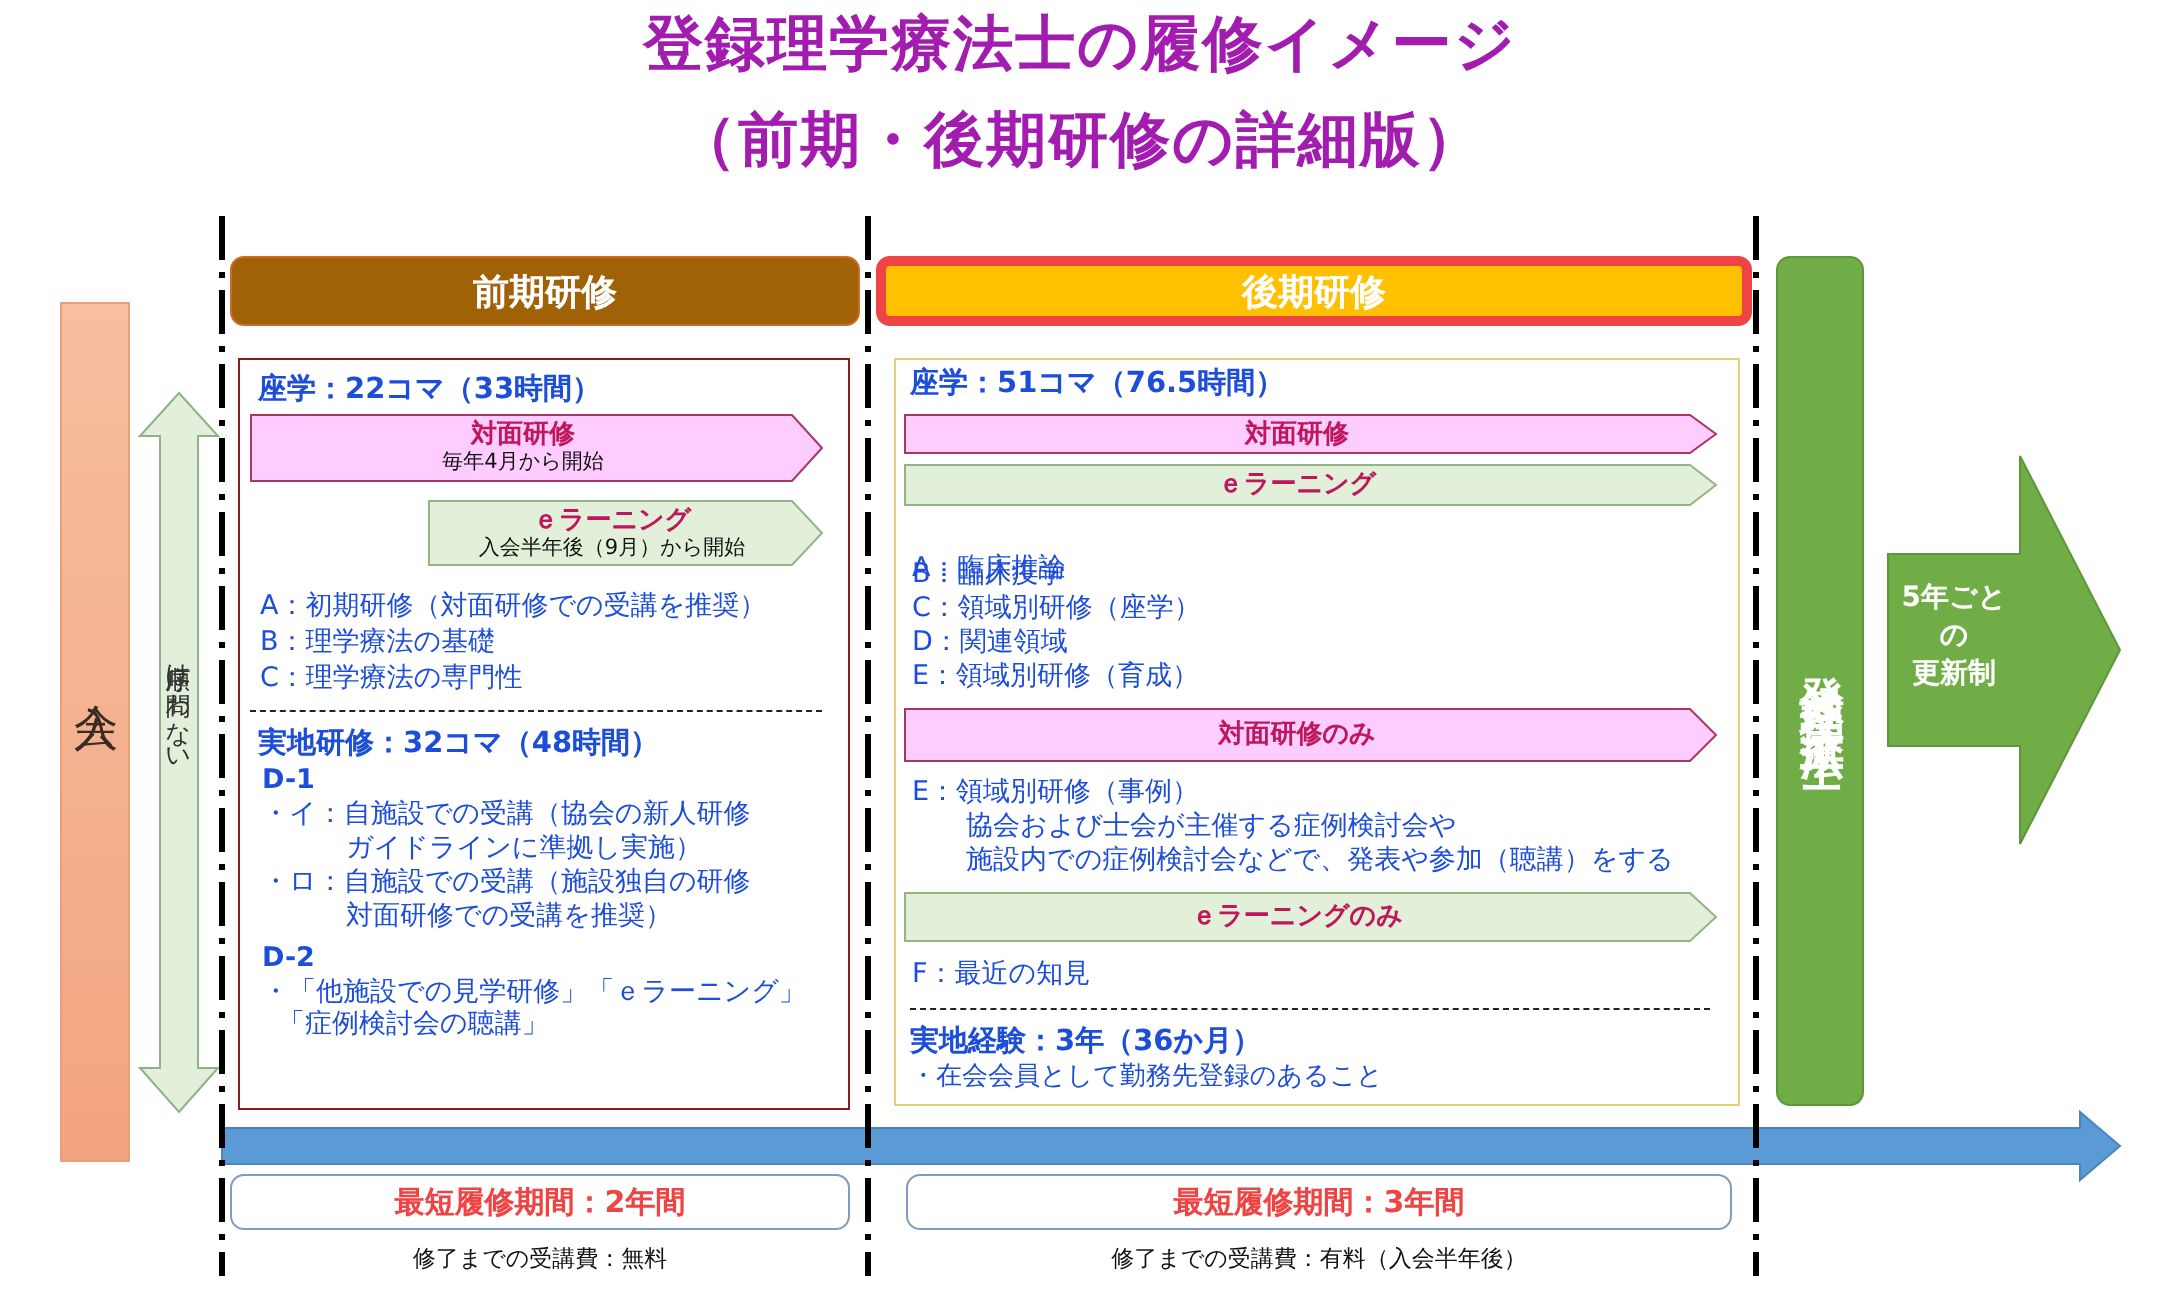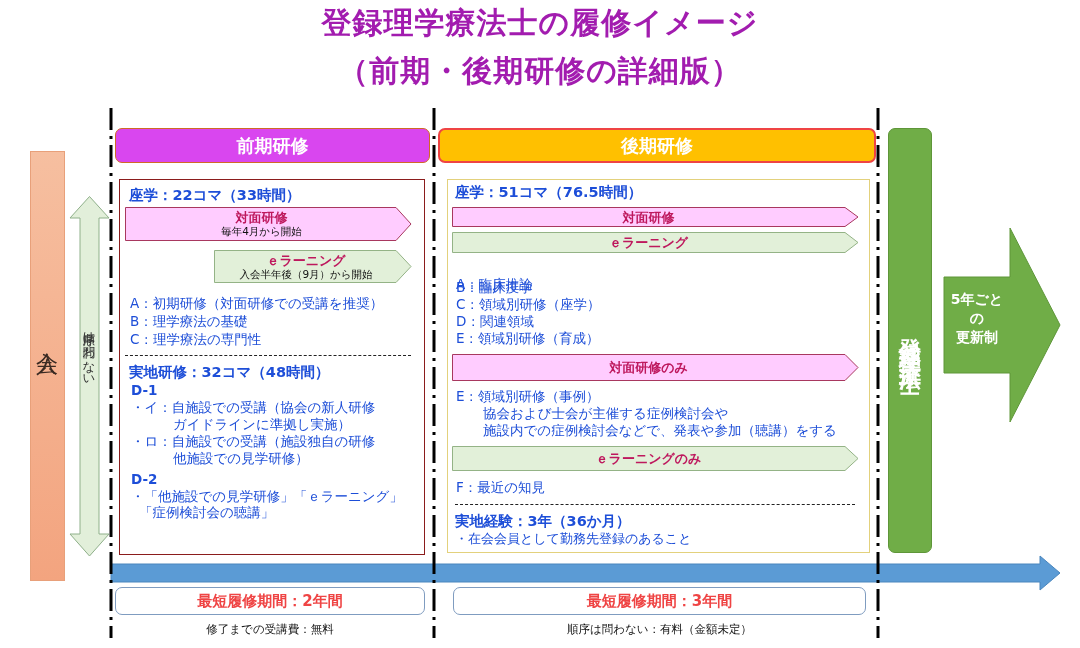--- a/index.html
+++ b/index.html
@@ -42,22 +42,22 @@
 
   <polygon points="111,564 1040,564 1040,556 1060,573 1040,590 1040,582 111,582" fill="#5b9bd5" stroke="#4a86bd" stroke-width="1"></polygon>
 
   <polygon points="944,277 1010,277 1010,228 1060,325 1010,422 1010,373 944,373" fill="#70ad47" stroke="#5e9639" stroke-width="1"></polygon>
 </svg>
 
 <div class="abs vtext" style="left:30px; top:300px; width:35px; height:70px; font-size:22px; line-height:35px; color:#3a2a22; display:flex; align-items:center; justify-content:center;">入会</div>
 
 <div class="abs vtext" style="left:80px; top:272px; width:19px; height:160px; font-size:12.5px; line-height:19px; color:#333; text-align:center;">順序は問わない</div>
 
-<div class="abs hdr" style="left:115px; top:128px; width:315px; height:35px; background:#d946ef; border:1px solid #d06a25;">前期研修</div>
-<div class="abs hdr" style="left:438px; top:128px; width:438px; height:35px; background:#ffc000; border:2px solid #ef4444;">後期研修</div>
+<div class="abs hdr" style="left:115px; top:128px; width:315px; height:35px; background:#a16207; border:1px solid #d06a25;">前期研修</div>
+<div class="abs hdr" style="left:438px; top:128px; width:438px; height:35px; background:#ffc000; border:5px solid #ef4444;">後期研修</div>
 
 <div class="abs box" style="left:119px; top:179px; width:306px; height:376px; border:1px solid #8b1c1c;"></div>
 
 <div class="line head" style="left:129px; top:186px;">座学：22コマ（33時間）</div>
 
 <div class="pent" style="left:125px; top:207px; width:287px; height:34px;">
   <svg width="287" height="34">
       <polygon points="0.5,0.5 271,0.5 286,17 271,33.5 0.5,33.5" fill="#ffccff" stroke="#a8385f" stroke-width="1"></polygon>
     </svg>
   <div class="txt">
@@ -80,21 +80,21 @@
 <div class="line" style="left:130px; top:313px;">B：理学療法の基礎</div>
 <div class="line" style="left:130px; top:331px;">C：理学療法の専門性</div>
 
 <div class="dash" style="left:125px; top:355px; width:286px;"></div>
 
 <div class="line head" style="left:129px; top:363px;">実地研修：32コマ（48時間）</div>
 <div class="line" style="left:131px; top:382px; font-weight:600;">D-1</div>
 <div class="line" style="left:131px; top:399px;">・イ：自施設での受講（協会の新人研修</div>
 <div class="line" style="left:173px; top:416px;">ガイドラインに準拠し実施）</div>
 <div class="line" style="left:131px; top:433px;">・ロ：自施設での受講（施設独自の研修</div>
-<div class="line" style="left:173px; top:450px;">他施設での見学研修）</div>
+<div class="line" style="left:173px; top:450px;">対面研修での受講を推奨）</div>
 <div class="line" style="left:131px; top:471px; font-weight:600;">D-2</div>
 <div class="line" style="left:131px; top:488px;">・「他施設での見学研修」「ｅラーニング」</div>
 <div class="line" style="left:139px; top:504px;">「症例検討会の聴講」</div>
 
 <div class="abs box" style="left:447px; top:179px; width:423px; height:374px; border:1px solid #e3d17c;"></div>
 
 <div class="line head" style="left:455px; top:183px;">座学：51コマ（76.5時間）</div>
 
 <div class="pent" style="left:452px; top:207px; width:407px; height:20px;">
   <svg width="407" height="20">
@@ -154,19 +154,19 @@
 
 <div class="abs" style="left:944px; top:290px; width:66px; text-align:center; color:#fff; font-weight:bold; font-size:14px; line-height:19px;">
   <div>5年ごと</div>
   <div>の</div>
   <div>更新制</div>
 </div>
 
 <div class="abs pill" style="left:115px; top:587px; width:310px; height:28px;">最短履修期間：2年間</div>
 <div class="abs pill" style="left:453px; top:587px; width:413px; height:28px;">最短履修期間：3年間</div>
 <div class="abs fee" style="left:115px; top:622px; width:310px;">修了までの受講費：無料</div>
-<div class="abs fee" style="left:453px; top:622px; width:413px;">順序は問わない：有料（金額未定）</div>
+<div class="abs fee" style="left:453px; top:622px; width:413px;">修了までの受講費：有料（入会半年後）</div>
 
 <svg class="overlay" width="1080" height="648">
   <line x1="111" y1="108" x2="111" y2="638" stroke="#000" stroke-width="3" stroke-dasharray="22 6 3 6"></line>
   <line x1="434" y1="108" x2="434" y2="638" stroke="#000" stroke-width="3" stroke-dasharray="22 6 3 6"></line>
   <line x1="878" y1="108" x2="878" y2="638" stroke="#000" stroke-width="3" stroke-dasharray="22 6 3 6"></line>
 </svg>
 
 </body></html>

